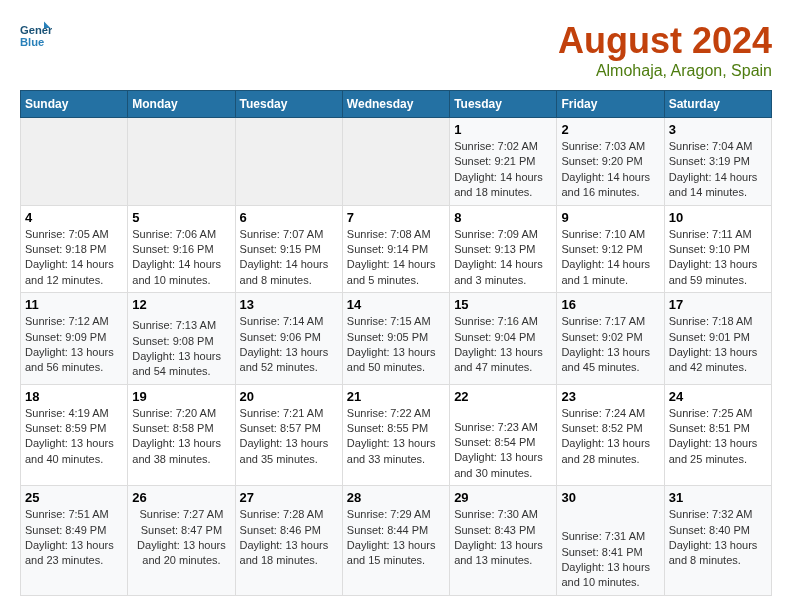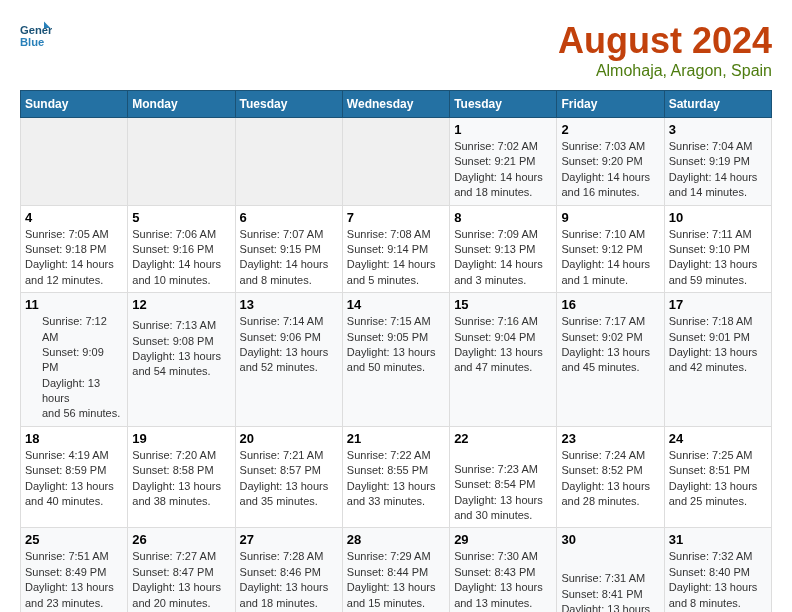--- a/index.html
+++ b/index.html
@@ -130,21 +130,21 @@
         <td>
           <span class="day-number">2</span>
           <div class="day-info" style="white-space: pre-line;">Sunrise: 7:03 AM
 Sunset: 9:20 PM
 Daylight: 14 hours
 and 16 minutes.</div>
         </td>
         <td>
           <span class="day-number">3</span>
           <div class="day-info" style="white-space: pre-line;">Sunrise: 7:04 AM
-Sunset: 9:19 PM
+Sunset: 3:19 PM
 Daylight: 14 hours
 and 14 minutes.</div>
         </td>
       </tr>
       <tr>
         <td>
           <span class="day-number">4</span>
           <div class="day-info" style="white-space: pre-line;">Sunrise: 7:05 AM
 Sunset: 9:18 PM
 Daylight: 14 hours
@@ -189,21 +189,21 @@
           <span class="day-number">10</span>
           <div class="day-info" style="white-space: pre-line;">Sunrise: 7:11 AM
 Sunset: 9:10 PM
 Daylight: 13 hours
 and 59 minutes.</div>
         </td>
       </tr>
       <tr>
         <td>
           <span class="day-number">11</span>
-          <div class="day-info" style="white-space: pre-line; margin-left: 17px;">Sunrise: 7:12 AM
+          <div class="day-info" style="white-space: pre-line;">Sunrise: 7:12 AM
 Sunset: 9:09 PM
 Daylight: 13 hours
 and 56 minutes.</div>
         </td>
         <td>
           <span class="day-number">12</span>
           <div class="day-info" style="white-space: pre-line; margin-top: 6px;">Sunrise: 7:13 AM
 Sunset: 9:08 PM
 Daylight: 13 hours
 and 54 minutes.</div>
@@ -298,21 +298,21 @@
       <tr>
         <td>
           <span class="day-number">25</span>
           <div class="day-info" style="white-space: pre-line;">Sunrise: 7:51 AM
 Sunset: 8:49 PM
 Daylight: 13 hours
 and 23 minutes.</div>
         </td>
         <td>
           <span class="day-number">26</span>
-          <div class="day-info" style="white-space: pre-line;">Sunrise: 7:27 AM
+          <div class="day-info" style="white-space: pre-line; text-align: center;">Sunrise: 7:27 AM
 Sunset: 8:47 PM
 Daylight: 13 hours
 and 20 minutes.</div>
         </td>
         <td>
           <span class="day-number">27</span>
           <div class="day-info" style="white-space: pre-line;">Sunrise: 7:28 AM
 Sunset: 8:46 PM
 Daylight: 13 hours
 and 18 minutes.</div>

